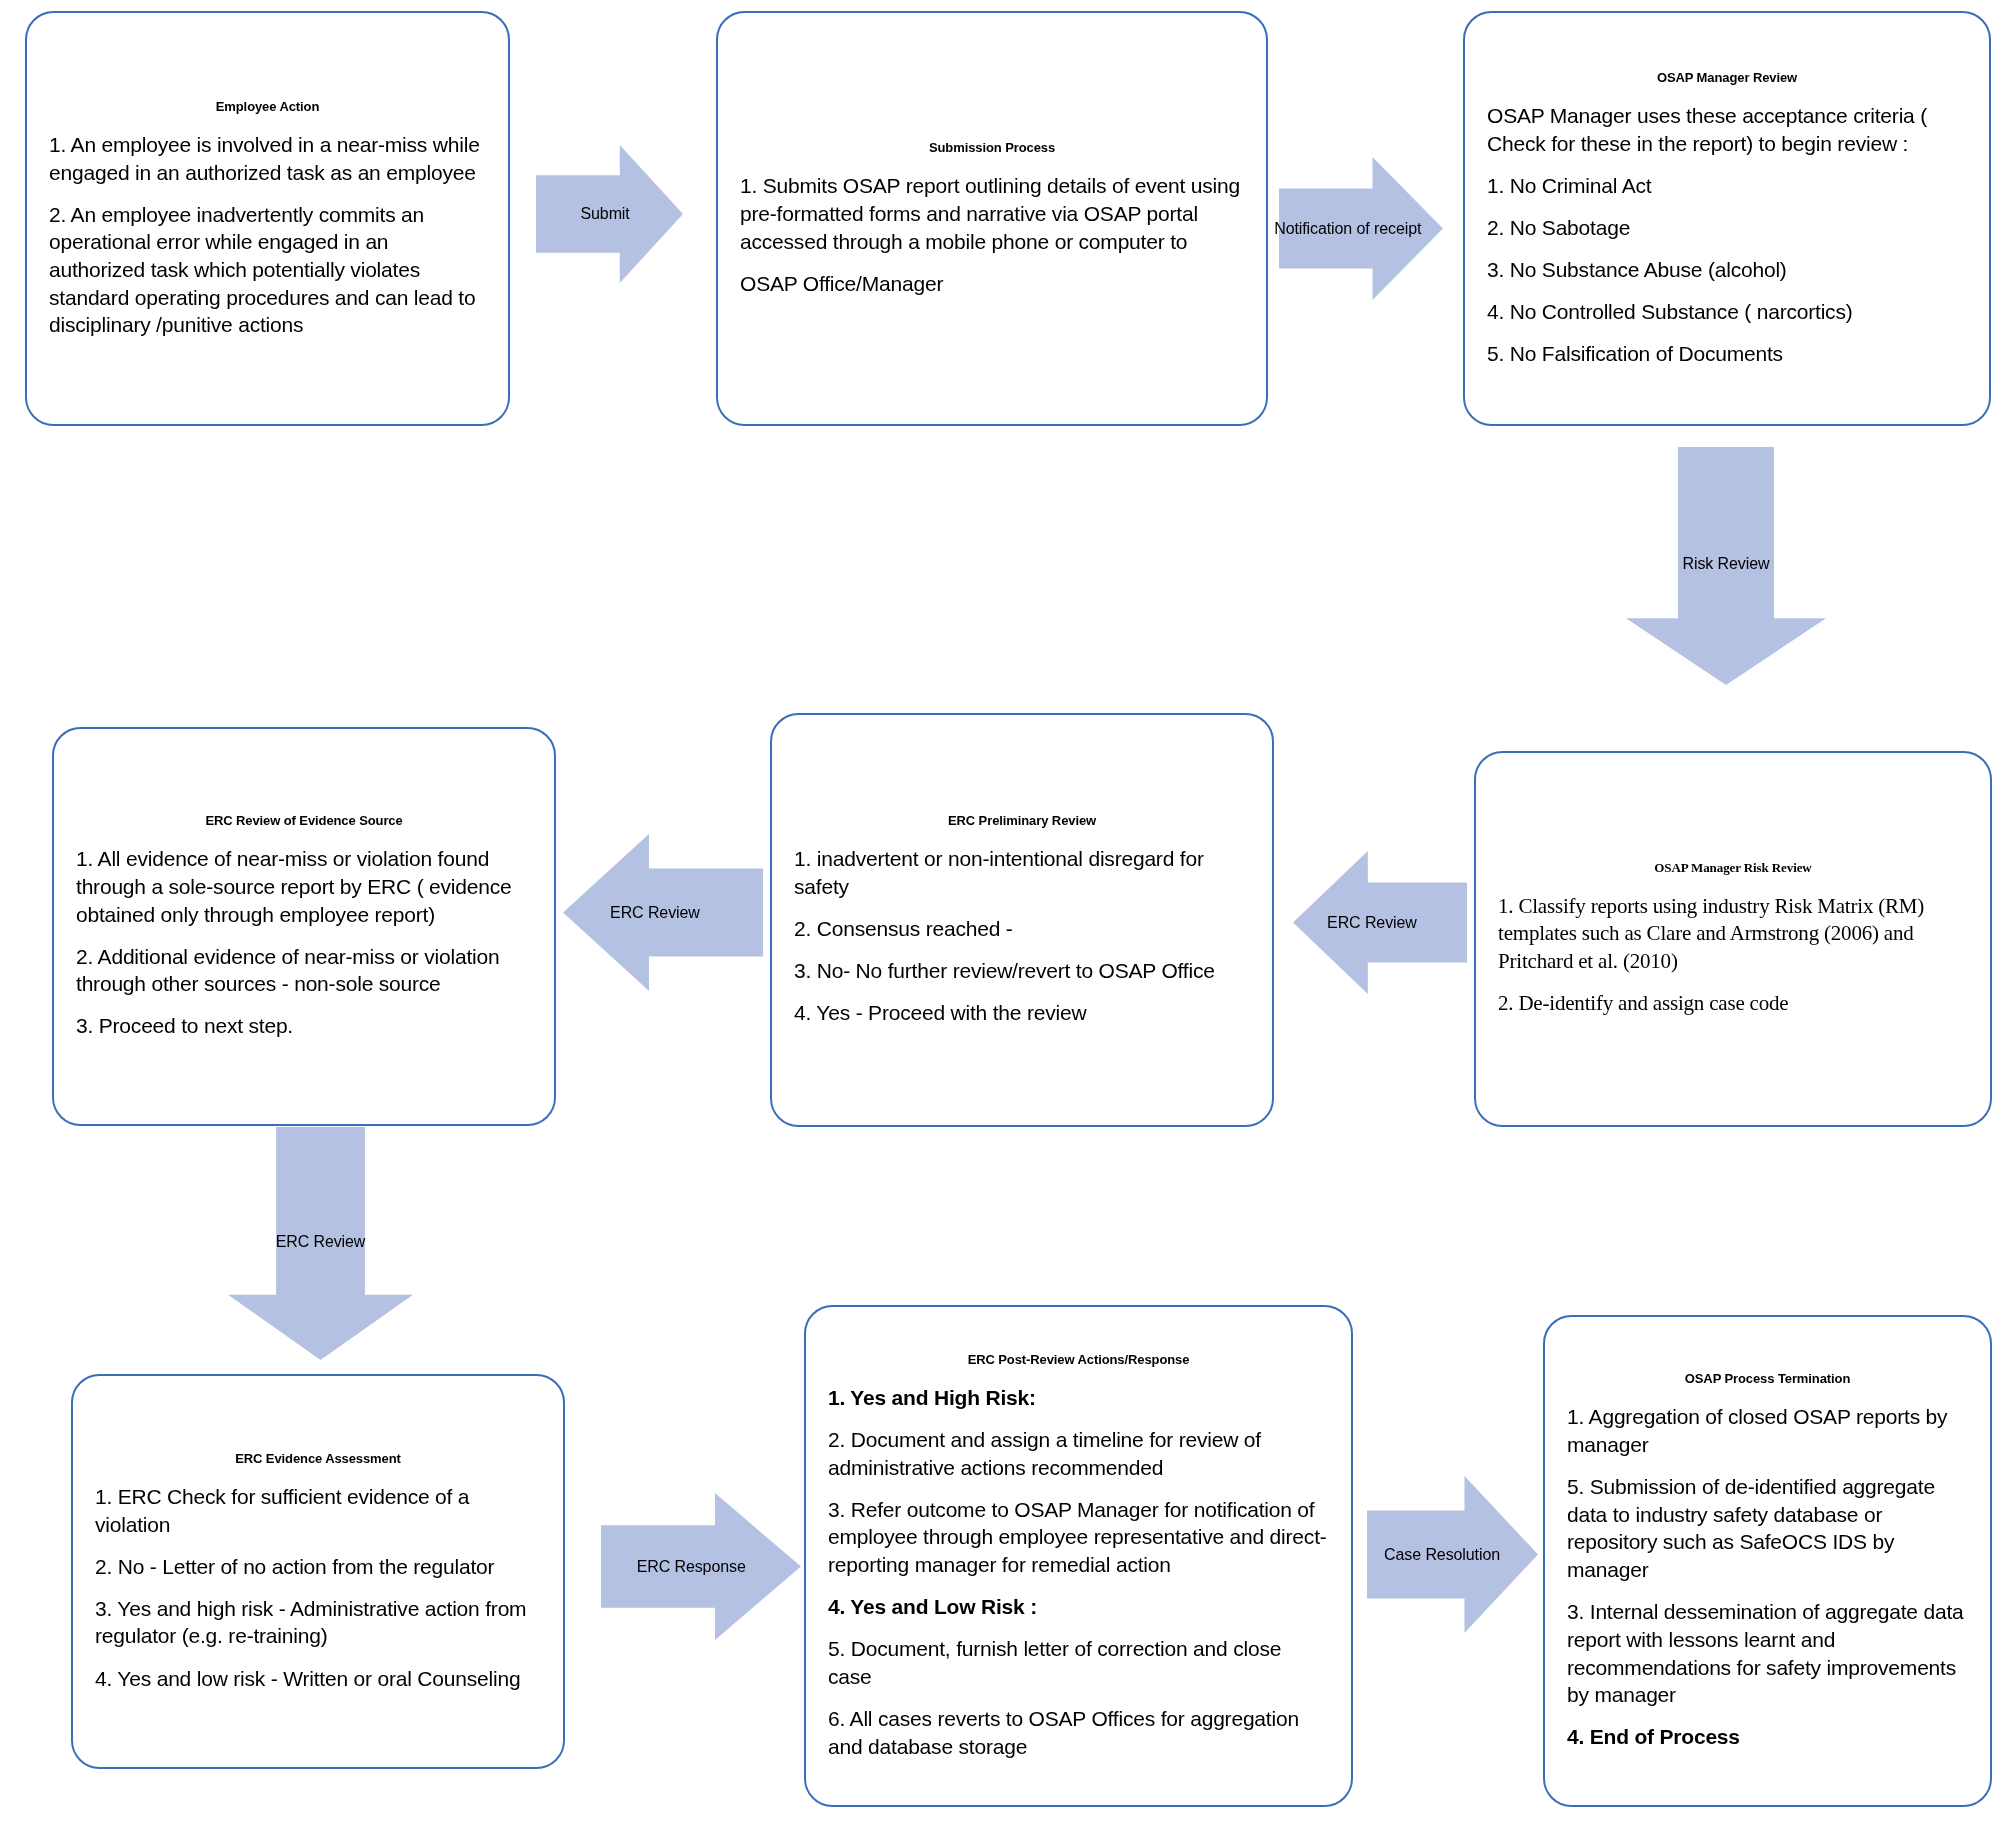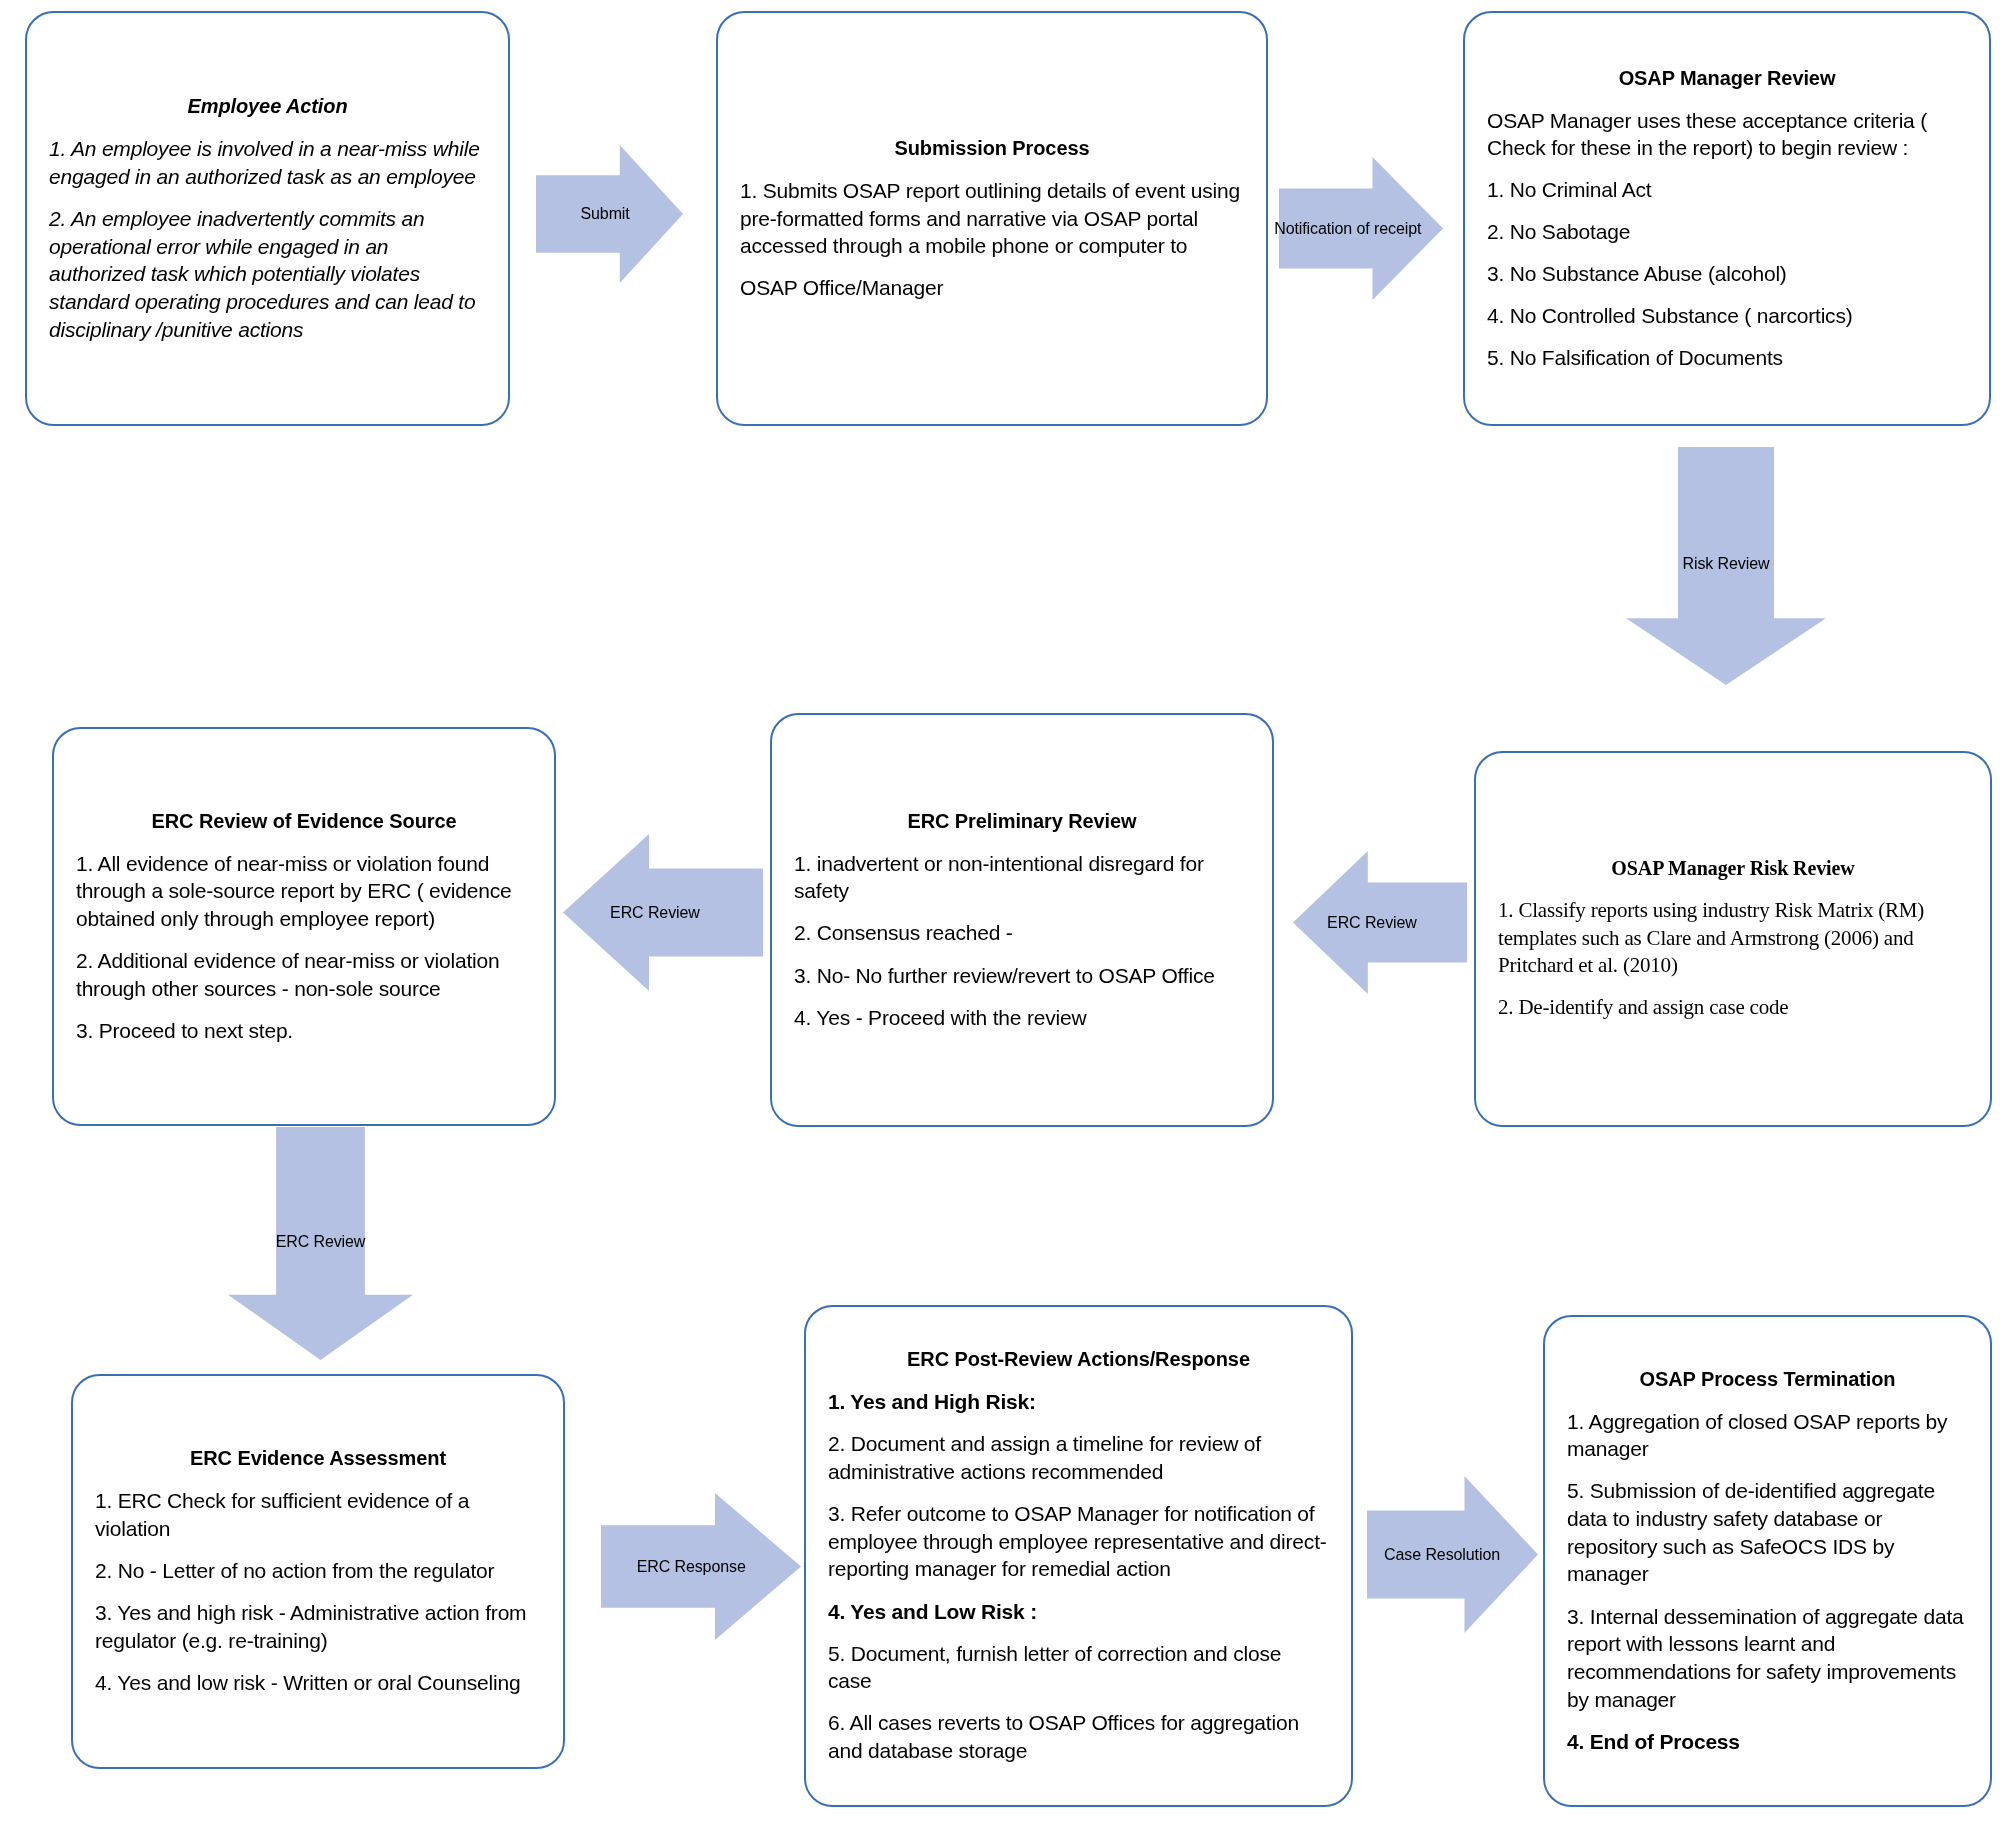--- a/index.html
+++ b/index.html
@@ -27,21 +27,21 @@
     border-radius: 28.5px;
     background: #ffffff;
     display: flex;
     flex-direction: column;
     justify-content: center;
     padding: 19px 22px;
   }
   .node-title {
     text-align: center;
     font-weight: bold;
-    font-size: 20px;
+    font-size: 13px;
     line-height: 1.25;
     margin-bottom: 16px;
     letter-spacing: -0.1px;
   }
   .node-body {
     font-size: 21px;
     line-height: 1.32;
     letter-spacing: -0.2px;
   }
   .node-body p {
@@ -90,21 +90,21 @@
   }
   .arrow.down .label {
     transform: translateY(-10%);
   }
 </style>
 </head>
 <body>
 
 <div id="canvas">
 
-  <div class="node" style="left:25px; top:11.4px; width:485px; height:415px;font-style:italic;">
+  <div class="node" style="left:25px; top:11.4px; width:485px; height:415px;">
     <div class="node-title">Employee Action</div>
     <div class="node-body">
       <p>1. An employee is involved in a near-miss while engaged in an authorized task as an employee</p>
       <p>2. An employee inadvertently commits an operational error while engaged in an authorized task which potentially violates standard operating procedures and can lead to disciplinary /punitive actions</p>
     </div>
   </div>
 
   <div class="arrow right" style="left:536px; top:145px; width:147px; height:138px;align-items:center;">
     <span class="shape"></span>
     <span class="label">Submit</span>

